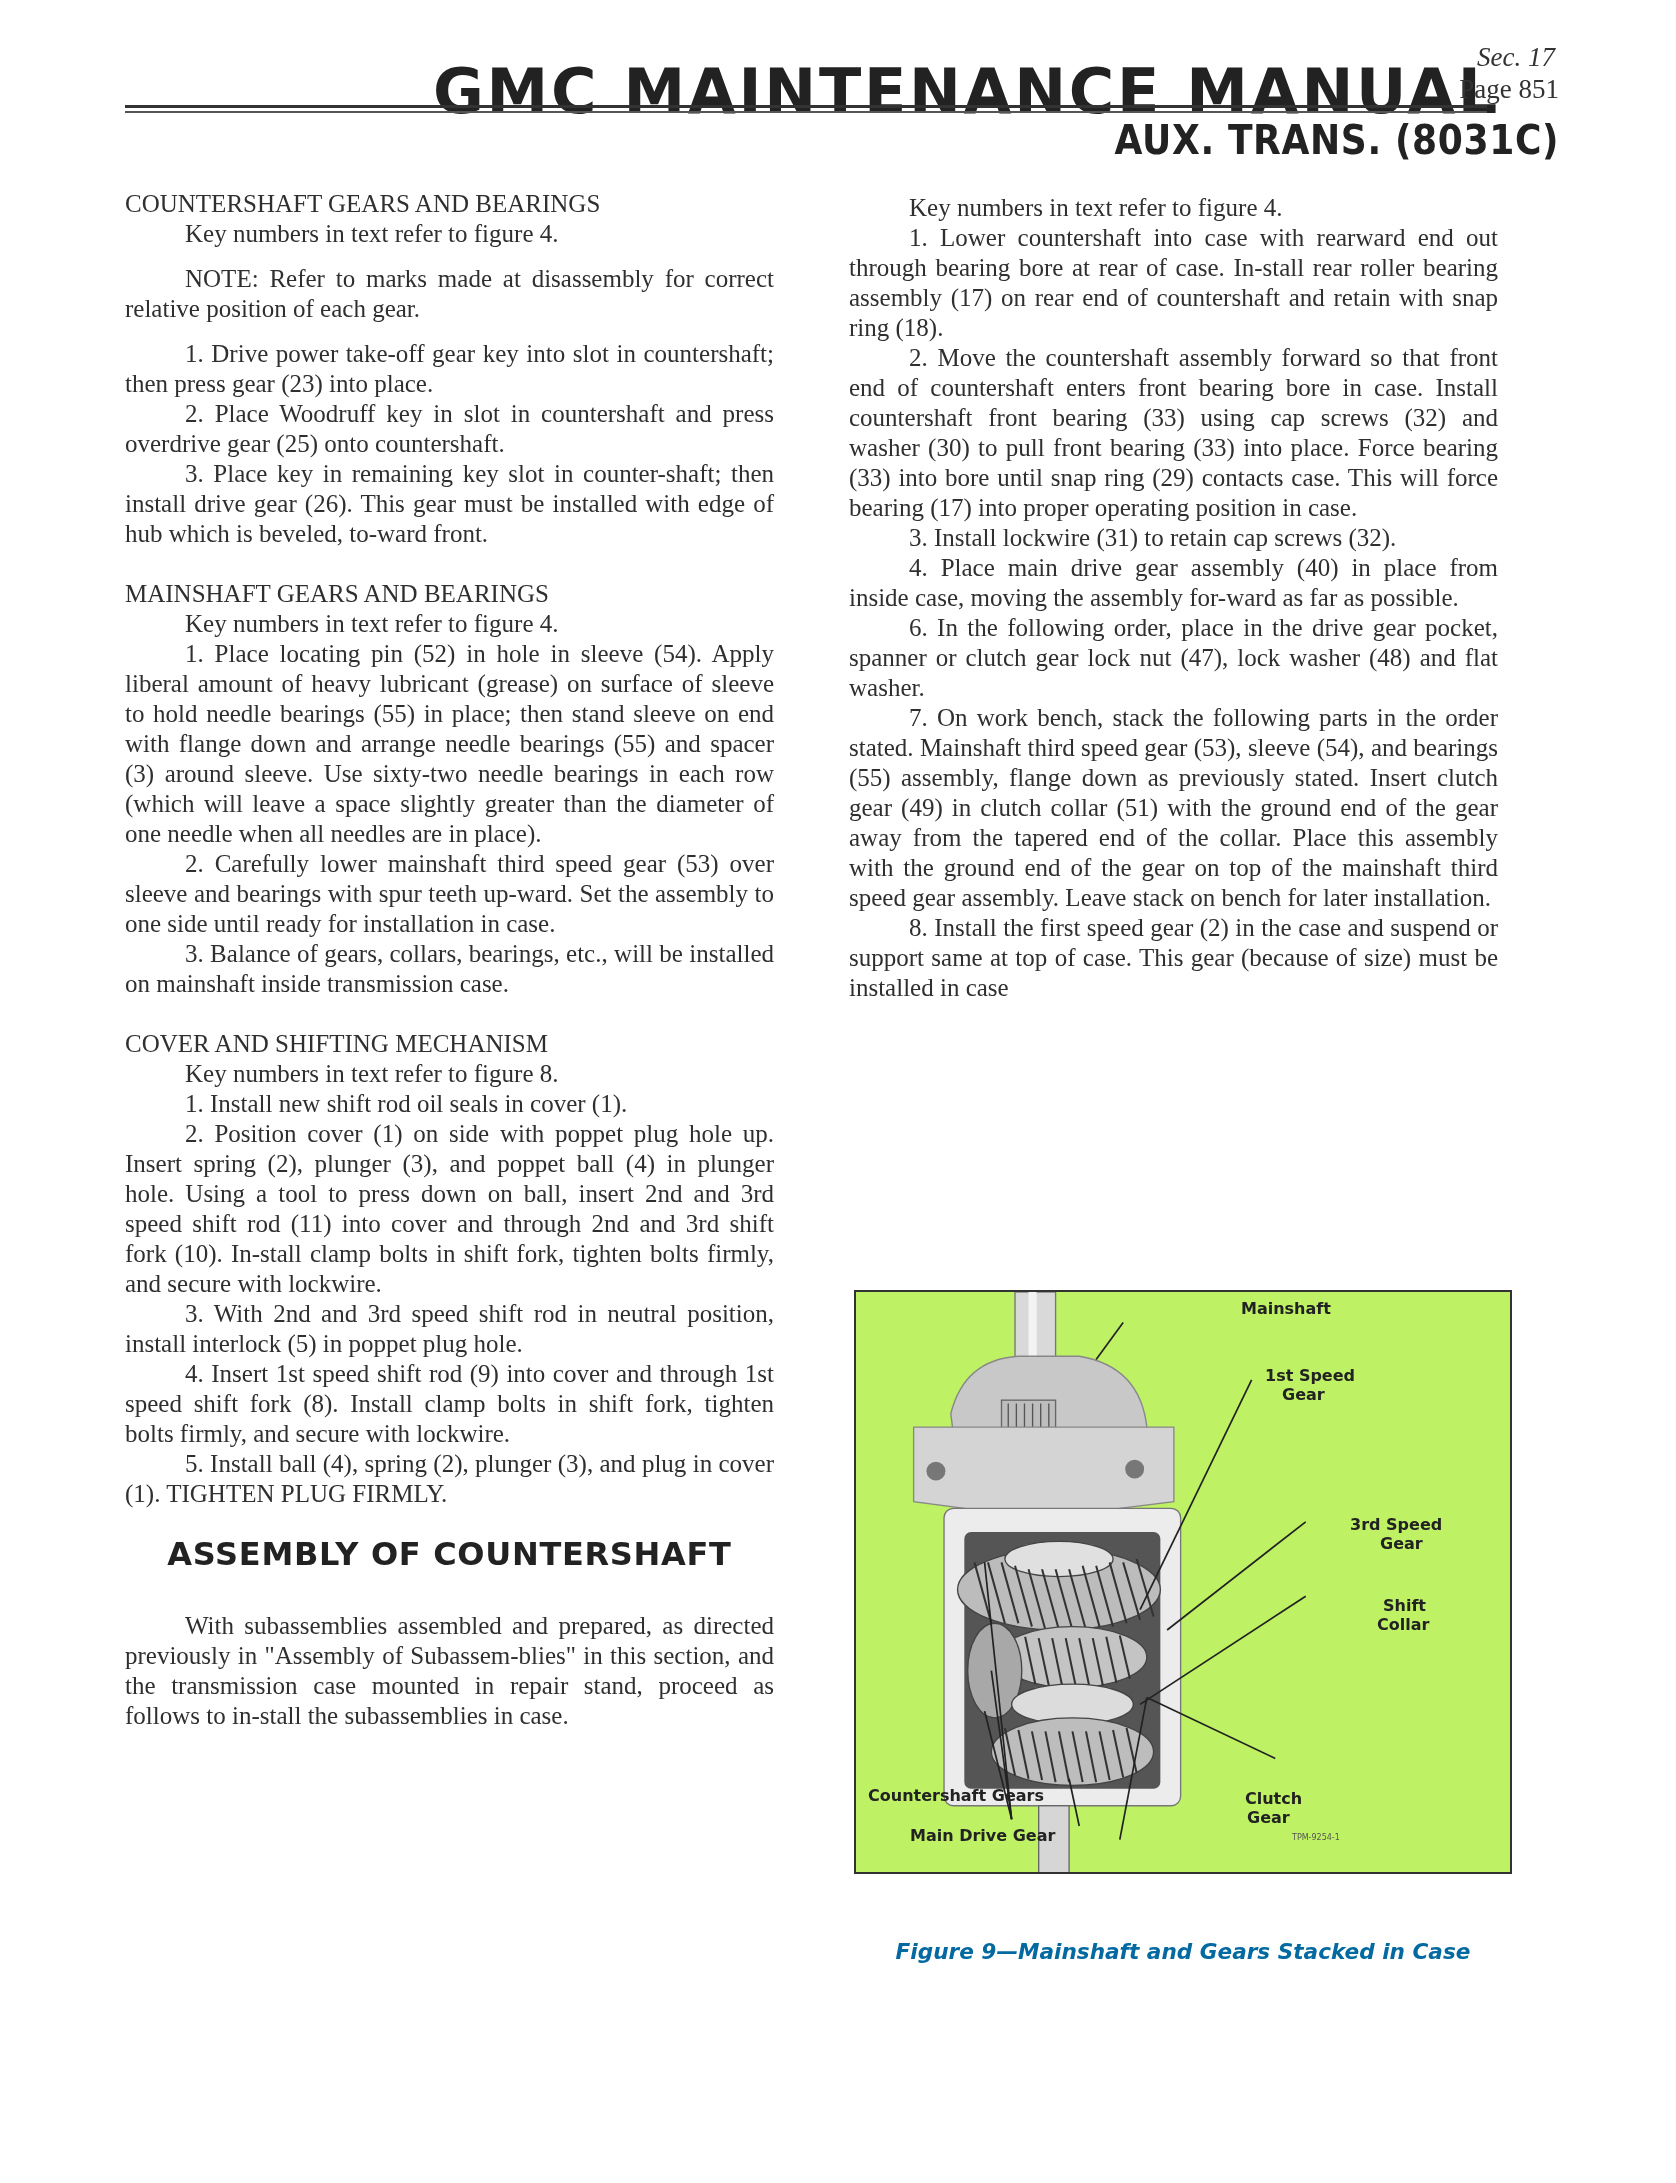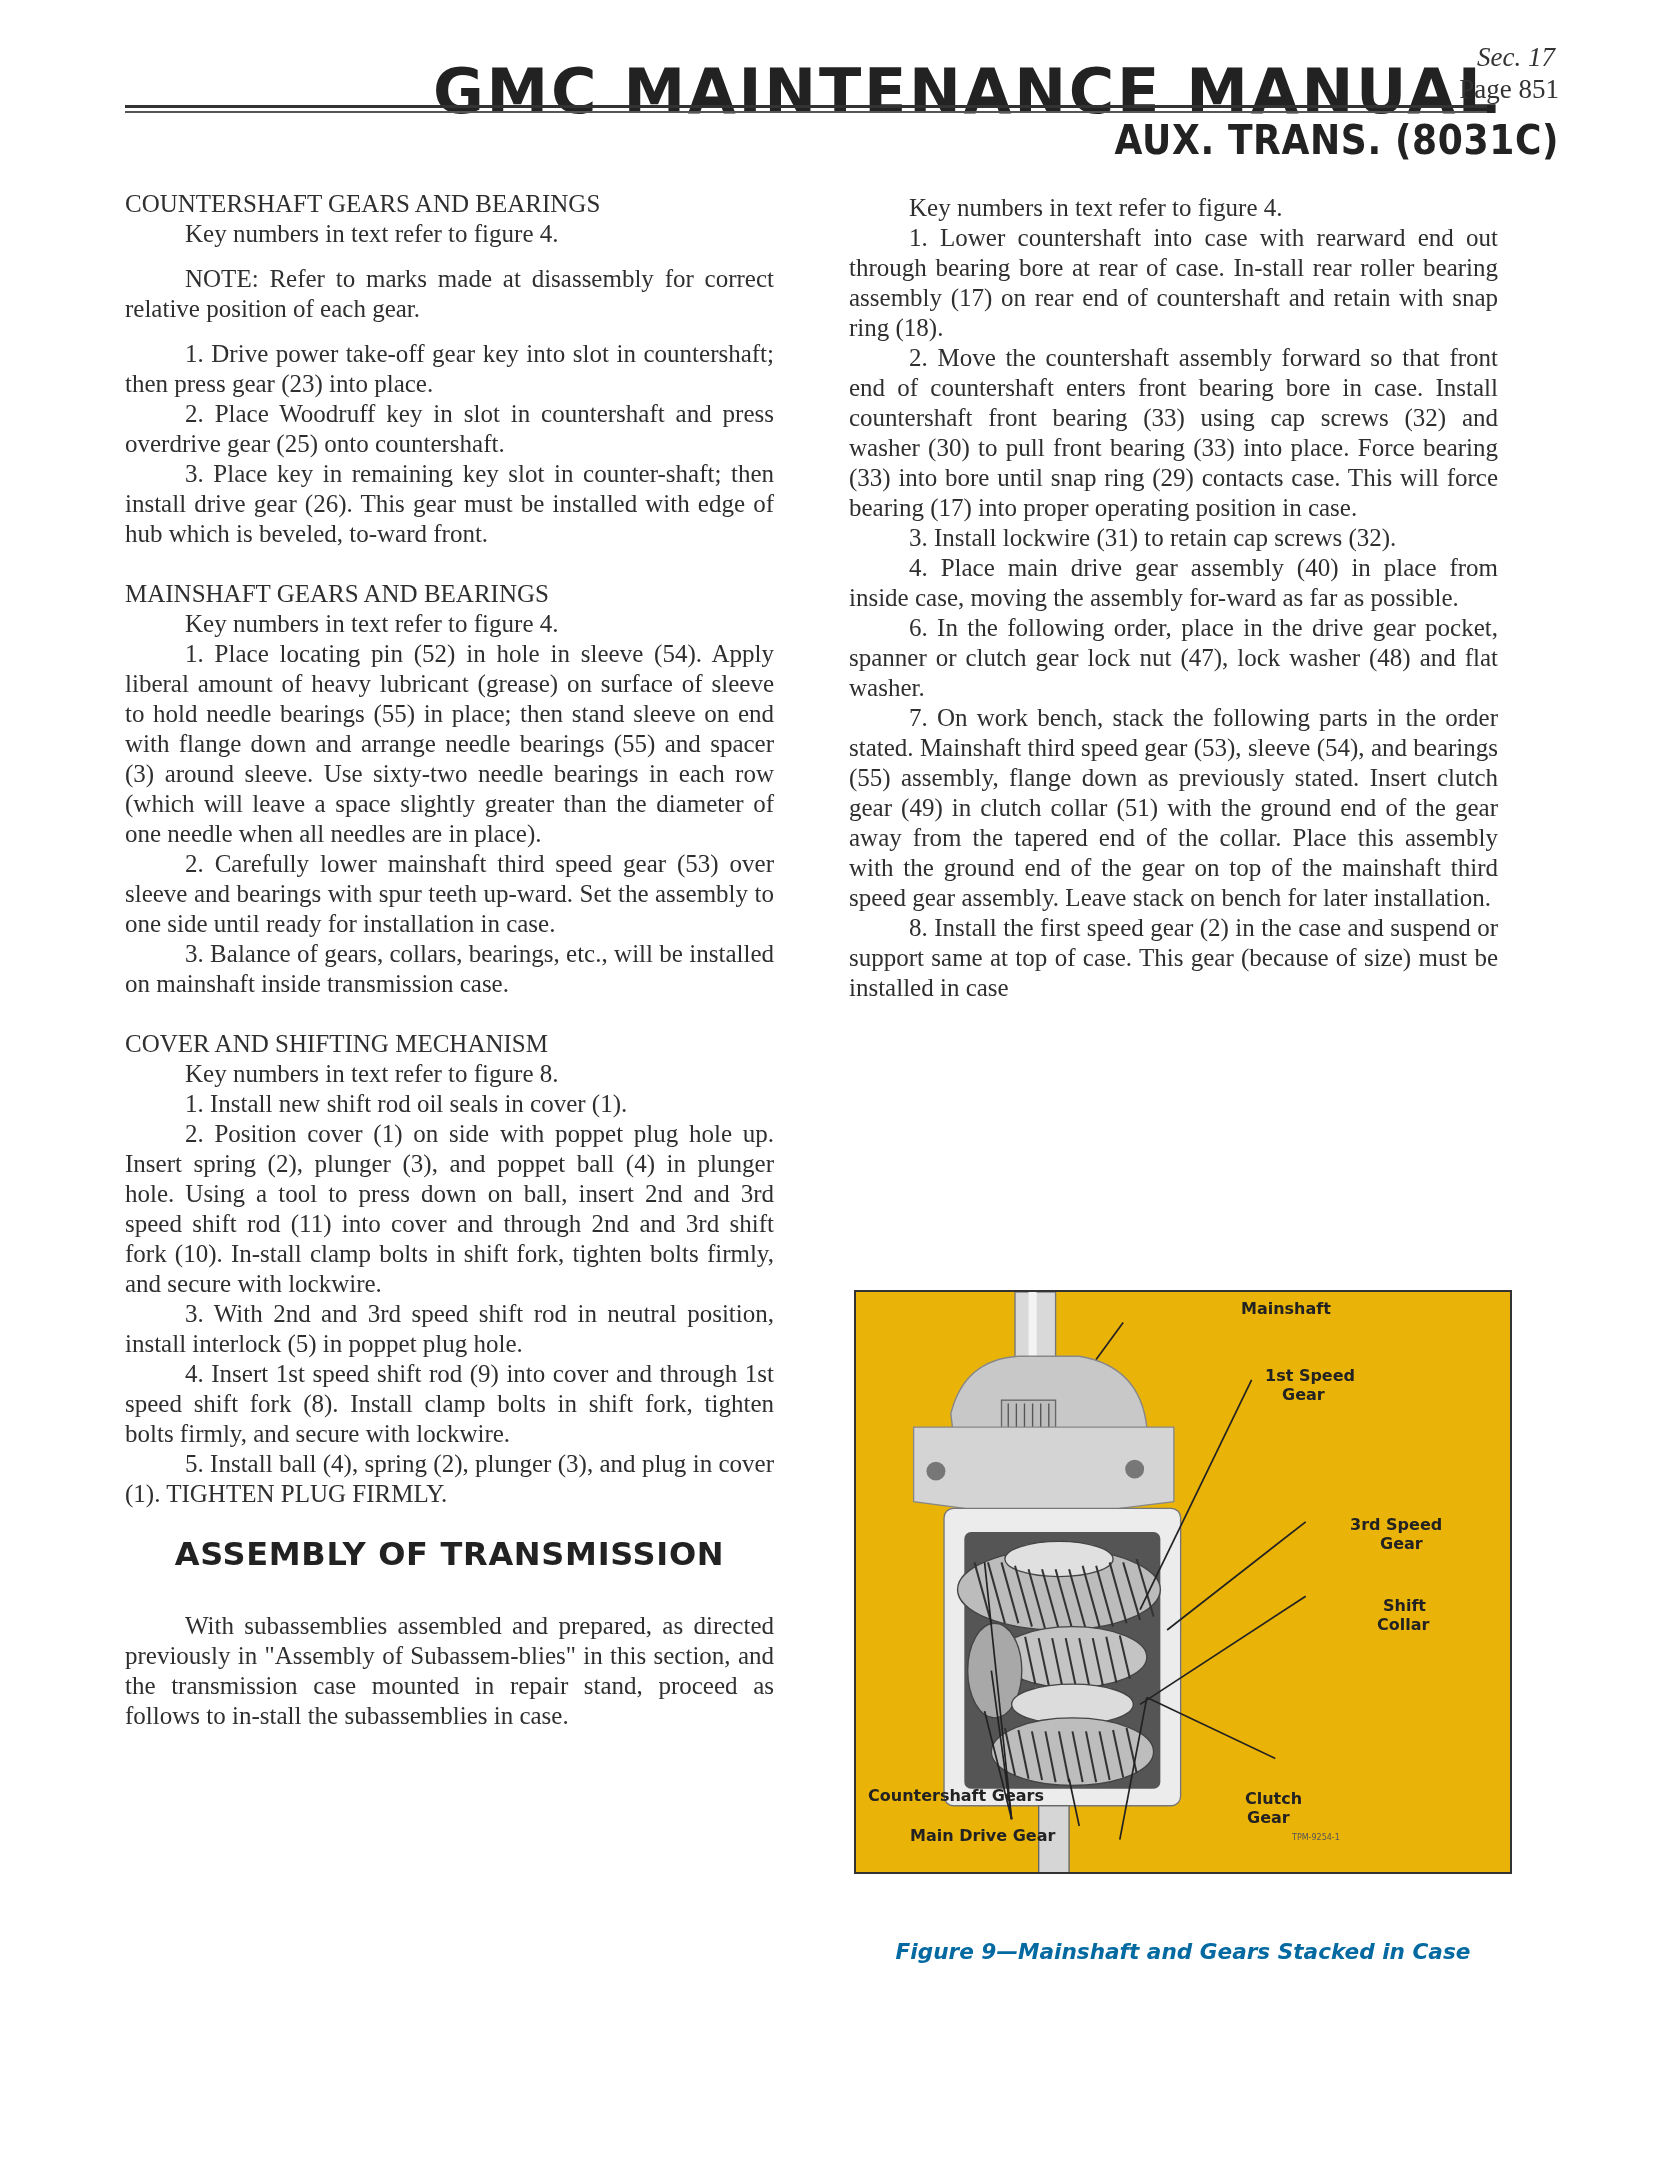--- a/index.html
+++ b/index.html
@@ -17,21 +17,21 @@
   #col-right { left: 849px; top: 193px; width: 649px; }
   .col p { margin: 0; }
   .col .ind { text-indent: 60px; }
   .col .head { text-indent: 0; margin: 0; }
   .gap-s { height: 15px; }
   .gap-m { height: 30px; }
   .gap-l { height: 42px; }
 
   #assembly-heading { font-family: "DejaVu Sans", sans-serif; font-weight: bold; font-size: 32px; text-align: center; letter-spacing: 0.7px; color: #222; margin: 0; }
 
-  #figure-box { position: absolute; left: 854px; top: 1290px; width: 654px; height: 580px; border: 2px solid #333; background: #eab308; overflow: hidden; }
+  #figure-box { position: absolute; left: 854px; top: 1290px; width: 654px; height: 580px; border: 2px solid #333; background: #bef264; overflow: hidden; }
   #figure-svg { position: absolute; left: 0; top: 0; width: 654px; height: 580px; }
   .flabel { position: absolute; font-family: "DejaVu Sans", sans-serif; font-weight: bold; font-size: 16px; color: #222; text-align: center; line-height: 19px; }
   #fig-caption { position: absolute; left: 845px; top: 1939px; width: 676px; text-align: center; font-family: "DejaVu Sans", sans-serif; font-weight: bold; font-style: italic; font-size: 21.6px; color: #0369a1; }
   #fig-code { position: absolute; font-family: "DejaVu Sans", sans-serif; font-size: 8px; color: #555; }
 </style>
 </head>
 <body>
 
 <div id="header-title">GMC MAINTENANCE MANUAL</div>
 <div id="sec-label">Sec. 17</div>
@@ -60,21 +60,21 @@
 
   <p class="head">COVER AND SHIFTING MECHANISM</p>
   <p class="ind">Key numbers in text refer to figure 8.</p>
   <p class="ind">1. Install new shift rod oil seals in cover (1).</p>
   <p class="ind">2. Position cover (1) on side with poppet plug hole up. Insert spring (2), plunger (3), and poppet ball (4) in plunger hole. Using a tool to press down on ball, insert 2nd and 3rd speed shift rod (11) into cover and through 2nd and 3rd shift fork (10). In-stall clamp bolts in shift fork, tighten bolts firmly, and secure with lockwire.</p>
   <p class="ind">3. With 2nd and 3rd speed shift rod in neutral position, install interlock (5) in poppet plug hole.</p>
   <p class="ind">4. Insert 1st speed shift rod (9) into cover and through 1st speed shift fork (8). Install clamp bolts in shift fork, tighten bolts firmly, and secure with lockwire.</p>
   <p class="ind">5. Install ball (4), spring (2), plunger (3), and plug in cover (1). TIGHTEN PLUG FIRMLY.</p>
   <div class="gap-m"></div>
 
-  <p id="assembly-heading">ASSEMBLY OF TRANSMISSION</p>
+  <p id="assembly-heading">ASSEMBLY OF COUNTERSHAFT</p>
   <div class="gap-l"></div>
   <p class="ind">With subassemblies assembled and prepared, as directed previously in "Assembly of Subassem-blies" in this section, and the transmission case mounted in repair stand, proceed as follows to in-stall the subassemblies in case.</p>
 </div>
 
 <div id="col-right" class="col">
   <p class="ind">Key numbers in text refer to figure 4.</p>
   <p class="ind">1. Lower countershaft into case with rearward end out through bearing bore at rear of case. In-stall rear roller bearing assembly (17) on rear end of countershaft and retain with snap ring (18).</p>
   <p class="ind">2. Move the countershaft assembly forward so that front end of countershaft enters front bearing bore in case. Install countershaft front bearing (33) using cap screws (32) and washer (30) to pull front bearing (33) into place. Force bearing (33) into bore until snap ring (29) contacts case. This will force bearing (17) into proper operating position in case.</p>
   <p class="ind">3. Install lockwire (31) to retain cap screws (32).</p>
   <p class="ind">4. Place main drive gear assembly (40) in place from inside case, moving the assembly for-ward as far as possible.</p>

